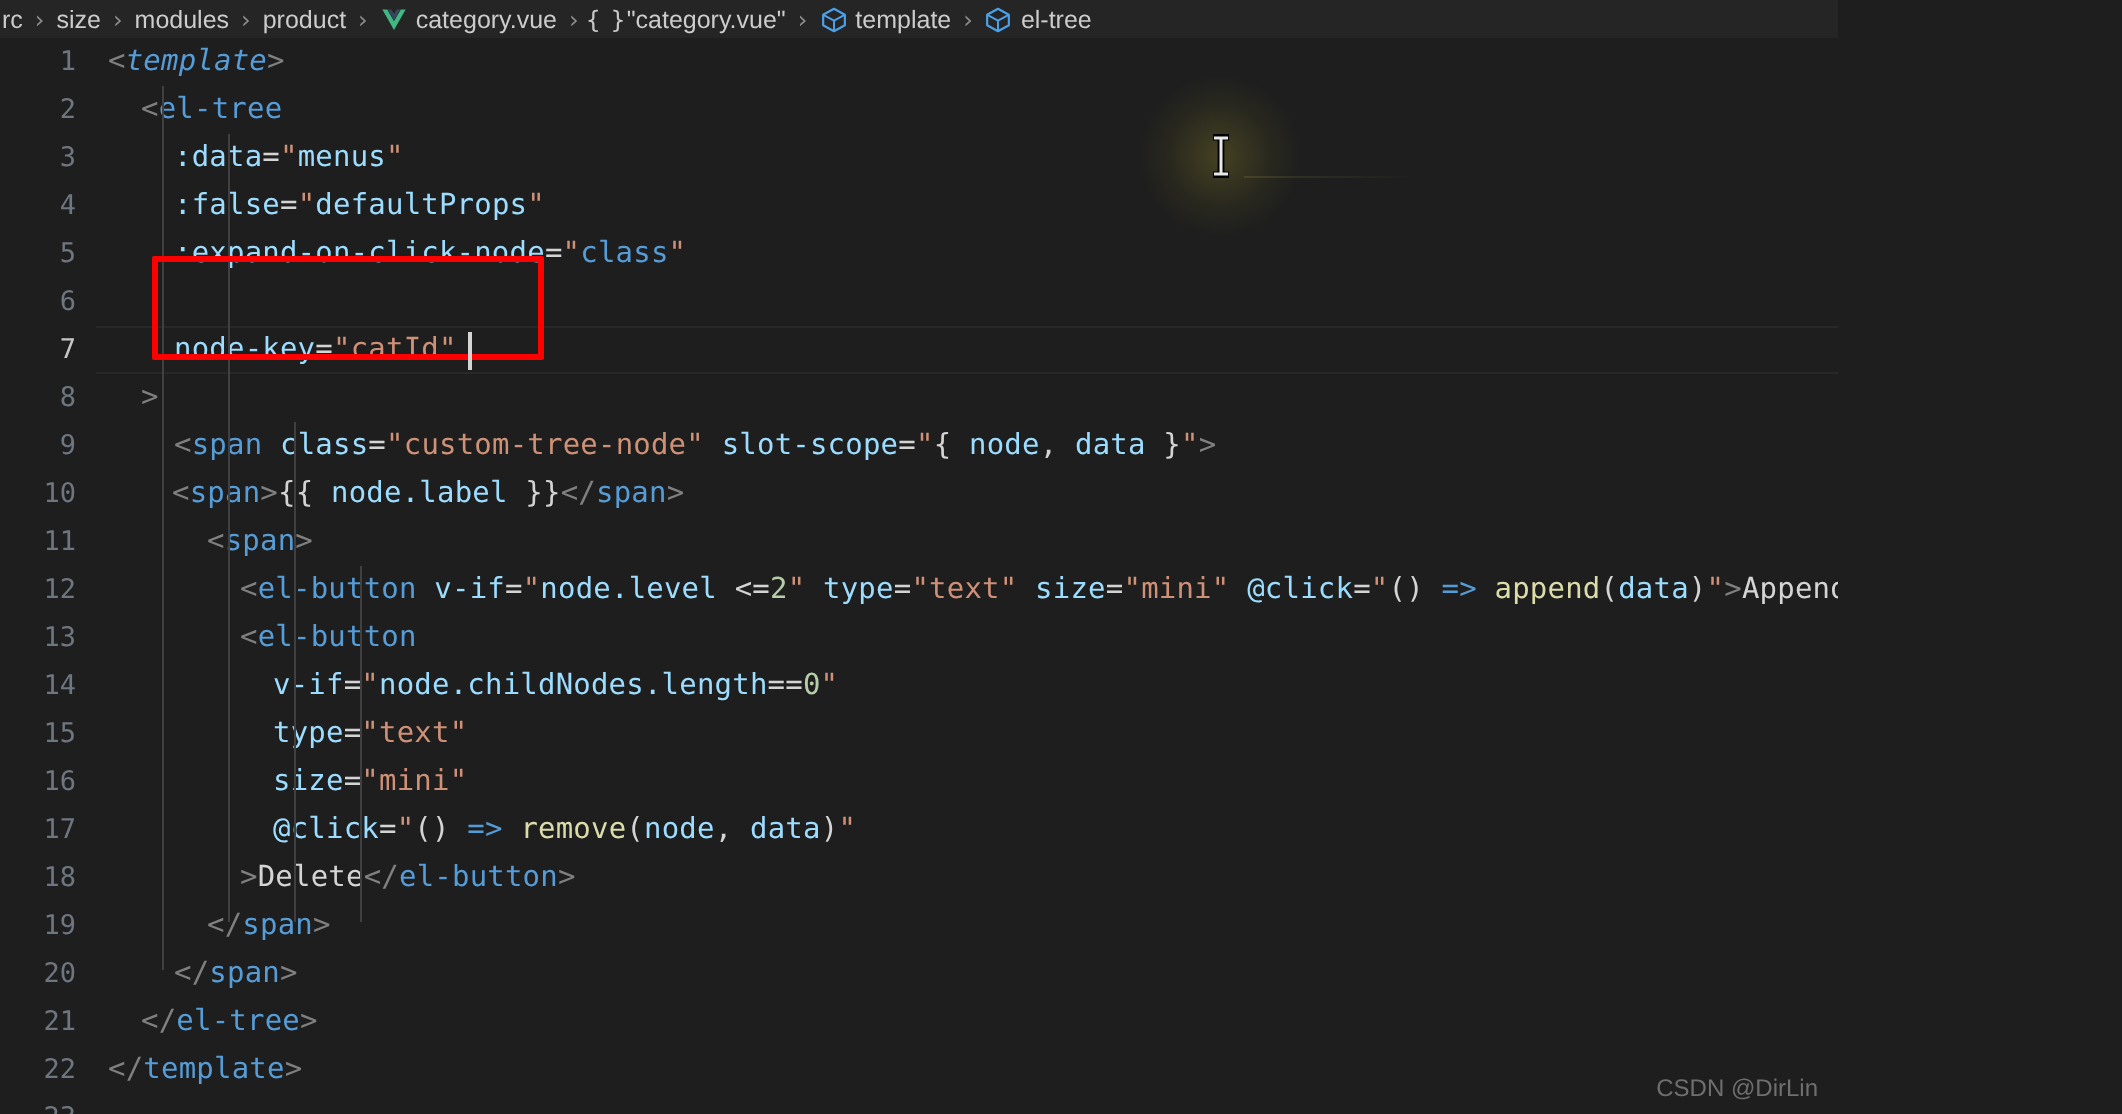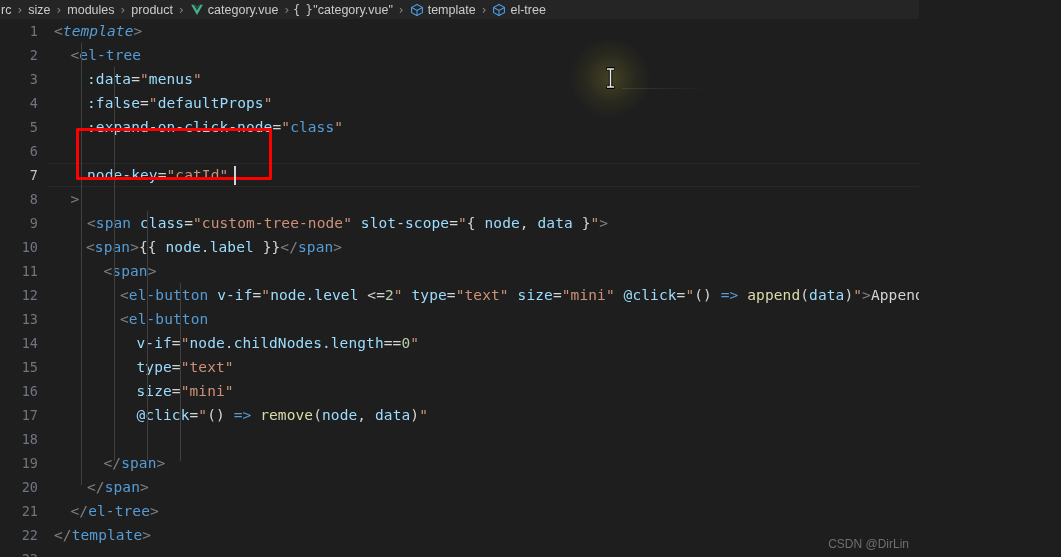--- a/index.html
+++ b/index.html
@@ -318,20 +318,21 @@
         <div class="code-line" style="top: 168px; left: 22.5px;"><span class="t-punct">&gt;</span></div>
         <div class="code-line" style="top: 192px; left: 39px;"><span class="t-punct">&lt;</span><span class="t-tag">span</span><span class="t-plain"> </span><span class="t-attr">class</span><span class="t-eq">=</span><span class="t-quote">"</span><span class="t-str">custom-tree-node</span><span class="t-quote">"</span><span class="t-plain"> </span><span class="t-attr">slot-scope</span><span class="t-eq">=</span><span class="t-quote">"</span><span class="t-mustache">{ </span><span class="t-var">node</span><span class="t-mustache">, </span><span class="t-var">data</span><span class="t-mustache"> }</span><span class="t-quote">"</span><span class="t-punct">&gt;</span></div>
         <div class="code-line" style="top: 216px; left: 38px;"><span class="t-punct">&lt;</span><span class="t-tag">span</span><span class="t-punct">&gt;</span><span class="t-mustache">{{ </span><span class="t-var">node.label</span><span class="t-mustache"> }}</span><span class="t-punct">&lt;/</span><span class="t-tag">span</span><span class="t-punct">&gt;</span></div>
         <div class="code-line" style="top: 240px; left: 55.5px;"><span class="t-punct">&lt;</span><span class="t-tag">span</span><span class="t-punct">&gt;</span></div>
         <div class="code-line" style="top: 264px; left: 72px;"><span class="t-punct">&lt;</span><span class="t-tag">el-button</span><span class="t-plain"> </span><span class="t-attr">v-if</span><span class="t-eq">=</span><span class="t-quote">"</span><span class="t-var">node.level</span><span class="t-op"> &lt;=</span><span class="t-num">2</span><span class="t-quote">"</span><span class="t-plain"> </span><span class="t-attr">type</span><span class="t-eq">=</span><span class="t-quote">"</span><span class="t-str">text</span><span class="t-quote">"</span><span class="t-plain"> </span><span class="t-attr">size</span><span class="t-eq">=</span><span class="t-quote">"</span><span class="t-str">mini</span><span class="t-quote">"</span><span class="t-plain"> </span><span class="t-attr">@click</span><span class="t-eq">=</span><span class="t-quote">"</span><span class="t-plain">() </span><span class="t-kw">=&gt;</span><span class="t-plain"> </span><span class="t-fn">append</span><span class="t-plain">(</span><span class="t-var">data</span><span class="t-plain">)</span><span class="t-quote">"</span><span class="t-punct">&gt;</span><span class="t-text">Append</span><span class="t-punct">&lt;/</span><span class="t-tag">el-butt</span></div>
         <div class="code-line" style="top: 288px; left: 72px;"><span class="t-punct">&lt;</span><span class="t-tag">el-button</span></div>
         <div class="code-line" style="top: 312px; left: 88.5px;"><span class="t-attr">v-if</span><span class="t-eq">=</span><span class="t-quote">"</span><span class="t-var">node.childNodes.length</span><span class="t-op">==</span><span class="t-num">0</span><span class="t-quote">"</span></div>
         <div class="code-line" style="top: 336px; left: 88.5px;"><span class="t-attr">type</span><span class="t-eq">=</span><span class="t-quote">"</span><span class="t-str">text</span><span class="t-quote">"</span></div>
         <div class="code-line" style="top: 360px; left: 88.5px;"><span class="t-attr">size</span><span class="t-eq">=</span><span class="t-quote">"</span><span class="t-str">mini</span><span class="t-quote">"</span></div>
         <div class="code-line" style="top: 384px; left: 88.5px;"><span class="t-attr">@click</span><span class="t-eq">=</span><span class="t-quote">"</span><span class="t-plain">() </span><span class="t-kw">=&gt;</span><span class="t-plain"> </span><span class="t-fn">remove</span><span class="t-plain">(</span><span class="t-var">node</span><span class="t-plain">, </span><span class="t-var">data</span><span class="t-plain">)</span><span class="t-quote">"</span></div>
+        <div class="code-line" style="top: 408px; left: 72px;"><span class="t-punct">&gt;</span><span class="t-text">Delete</span><span class="t-punct">&lt;/</span><span class="t-tag">el-button</span><span class="t-punct">&gt;</span></div>
         <div class="code-line" style="top: 432px; left: 55.5px;"><span class="t-punct">&lt;/</span><span class="t-tag">span</span><span class="t-punct">&gt;</span></div>
         <div class="code-line" style="top: 456px; left: 39px;"><span class="t-punct">&lt;/</span><span class="t-tag">span</span><span class="t-punct">&gt;</span></div>
         <div class="code-line" style="top: 480px; left: 22.5px;"><span class="t-punct">&lt;/</span><span class="t-tag">el-tree</span><span class="t-punct">&gt;</span></div>
         <div class="code-line" style="top: 504px; left: 6px;"><span class="t-punct">&lt;/</span><span class="t-tag">template</span><span class="t-punct">&gt;</span></div>
         <div class="code-line" style="top: 528px; left: 6px;"></div>
         <div class="guide" style="left: 33px; top: 24px; height: 442px;"></div>
         <div class="guide" style="left: 66px; top: 48px; height: 394px;"></div>
         <div class="guide" style="left: 99px; top: 192px; height: 250px;"></div>
         <div class="guide" style="left: 132px; top: 264px; height: 178px;"></div>
       </div>

